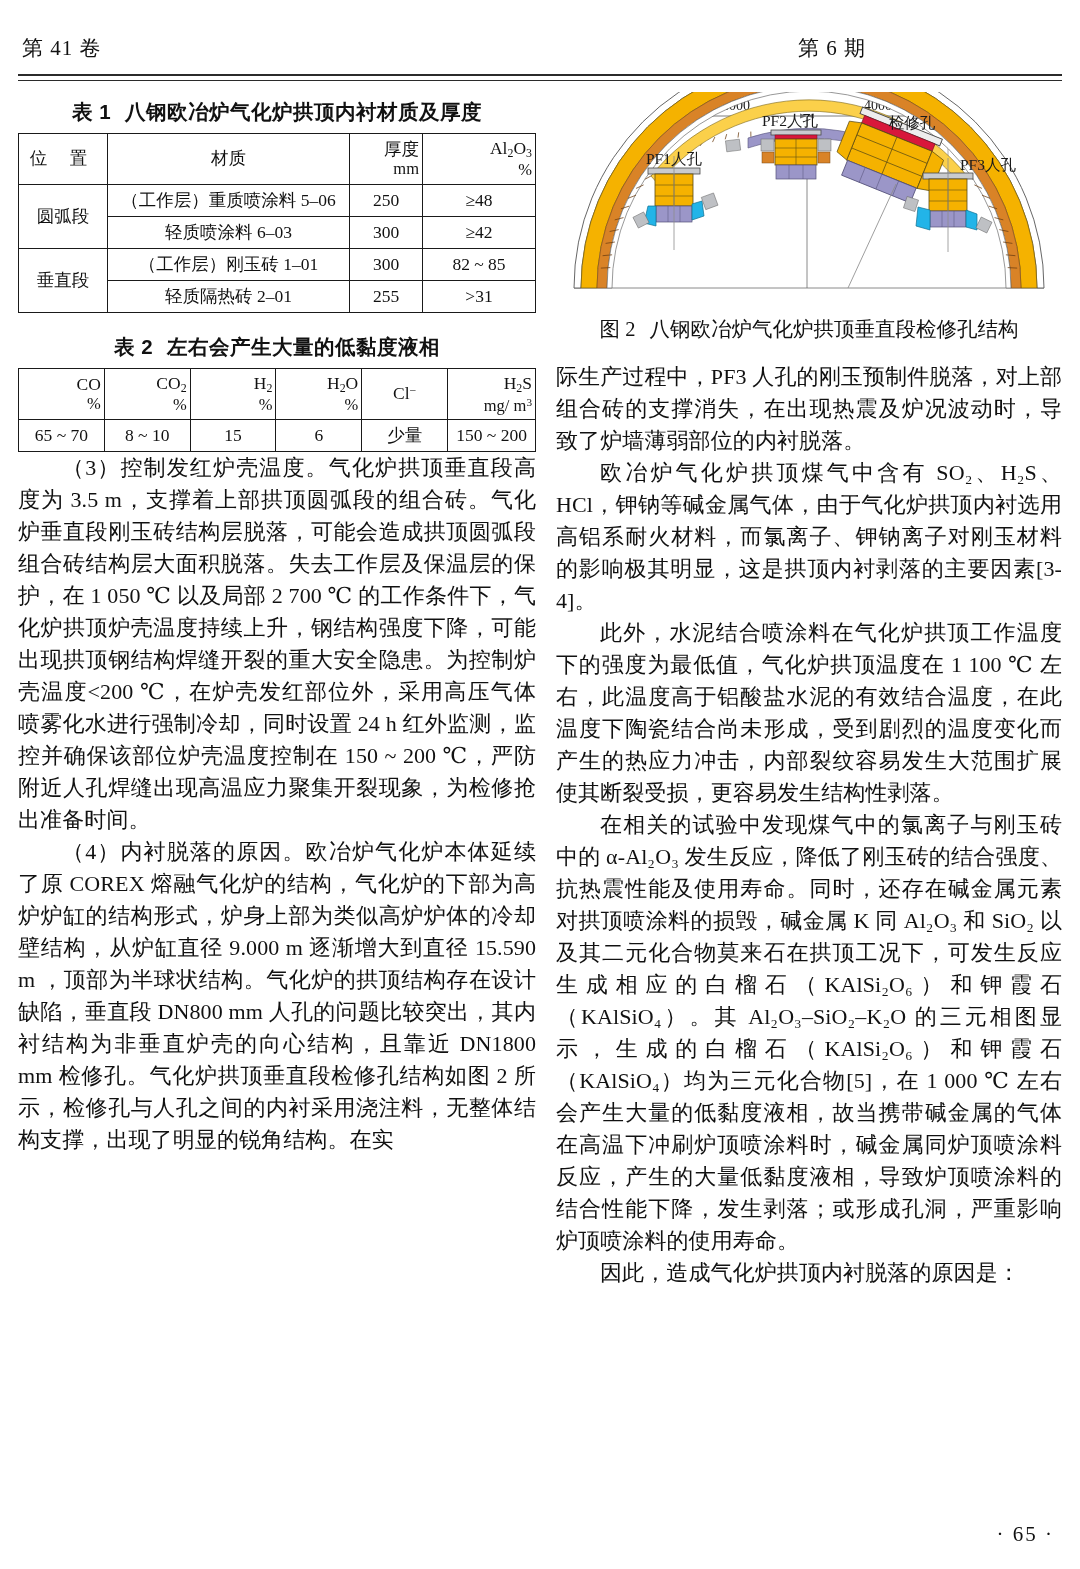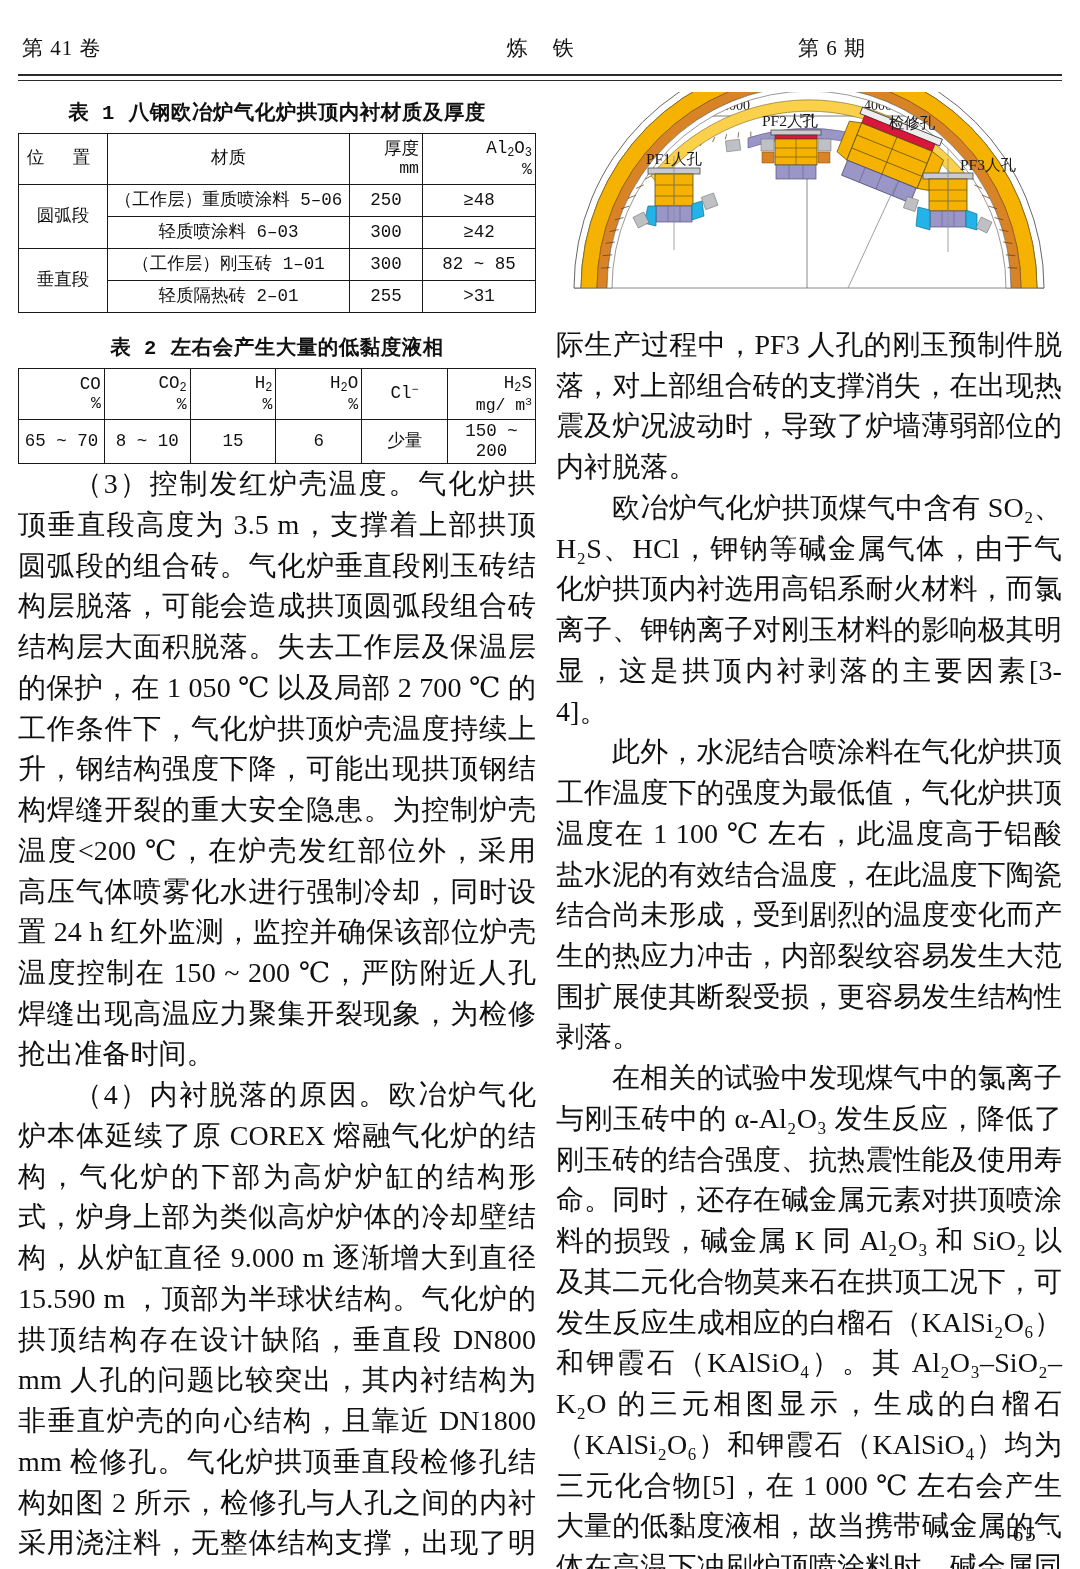--- a/index.html
+++ b/index.html
@@ -25,30 +25,30 @@
     border-top:2px solid #2b2b2b;border-bottom:1px solid #2b2b2b;
   }
 
   
   .col-left{position:absolute;left:18px;top:92px;width:518px;}
   .col-right{position:absolute;left:556px;top:92px;width:506px;}
 
   
   .tbl-cap{
     text-align:center;font-weight:bold;font-size:20.5px;
-    font-family:Liberation Mono, monospace;
+    font-family:Liberation Sans, sans-serif;
     margin:6px 0 7px 0;letter-spacing:0.5px;
   }
   .tbl-cap .lbl{margin-right:14px;}
 
   
   table.sci{
     border-collapse:collapse;width:100%;
     font-size:17.5px;
-    font-family:Liberation Mono, monospace;
+    font-family:Liberation Serif, serif;
   }
   table.sci td, table.sci th{
     border:1px solid #1a1a1a;
     text-align:center;vertical-align:middle;
     padding:2px 3px;font-weight:normal;
     line-height:1.12;
   }
   table.sci thead td{height:46px;}
   table.sci tbody td{height:27px;}
   .hd2{display:block;line-height:1.15;text-align:right;}
@@ -58,21 +58,21 @@
   sup{font-size:0.68em;vertical-align:0.42em;}
   .t1 .c-pos{width:82px;}
   .t1 .c-mat{width:235px;}
   .t1 .c-th{width:66px;}
   .t1 .c-al{width:auto;}
   .t1 td.mat{text-align:center;}
   .sp{letter-spacing:9px;text-indent:9px;}
 
   
   p.body{
-    font-size:28px;
+    font-size:22px;
     line-height:1.455;
     margin:0;
     text-align:justify;
     text-justify:inter-ideograph;
     font-family:"Liberation Serif","DejaVu Serif",serif;
     letter-spacing:0.1px;
   }
   p.body.ind{text-indent:2em;}
 
   
@@ -90,21 +90,20 @@
     font-size:21px;letter-spacing:2px;
   }
 </style>
 </head>
 <body>
 
 <div class="page">
 
   <div class="runhead">
     <span class="vol">第 41 卷</span>
-    <span class="journal">炼 铁</span>
     <span class="issue">第 6 期</span>
   </div>
   <div class="rule-double"></div>
 
   <div class="col-left">
 
     <div class="tbl-cap">
       <span class="lbl">表 1</span><span>八钢欧冶炉气化炉拱顶内衬材质及厚度</span>
     </div>
     <table class="sci t1">
@@ -378,20 +377,23 @@
           <polygon points="410,118 421,122 421,138 410,135" fill="#22B4E8" stroke="#13708f" stroke-width="0.7"></polygon>
 
           <rect x="349" y="106" width="12" height="12" fill="#BEC0C4" stroke="#676767" stroke-width="0.5" transform="rotate(18 355 112)"></rect>
           <rect x="422" y="127" width="12" height="12" fill="#BEC0C4" stroke="#676767" stroke-width="0.5" transform="rotate(26 428 133)"></rect>
 
           <line x1="392" y1="66" x2="392" y2="160" stroke="#8d8d8d" stroke-width="0.8"></line>
         </g>
         <text x="432" y="78" font-size="15.5" text-anchor="middle" font-family="'Liberation Serif',serif" fill="#1a1a1a">PF3人孔</text>
       </svg>
     </div>
+    <div class="fig-cap">
+      <span class="lbl">图 2</span><span>八钢欧冶炉气化炉拱顶垂直段检修孔结构</span>
+    </div>
 
     <p class="body" style="margin-top:18px;">际生产过程中，PF3 人孔的刚玉预制件脱落，对上部组合砖的支撑消失，在出现热震及炉况波动时，导致了炉墙薄弱部位的内衬脱落。</p>
     <p class="body ind">欧冶炉气化炉拱顶煤气中含有 SO₂、H₂S、HCl，钾钠等碱金属气体，由于气化炉拱顶内衬选用高铝系耐火材料，而氯离子、钾钠离子对刚玉材料的影响极其明显，这是拱顶内衬剥落的主要因素[3-4]。</p>
     <p class="body ind">此外，水泥结合喷涂料在气化炉拱顶工作温度下的强度为最低值，气化炉拱顶温度在 1 100 ℃ 左右，此温度高于铝酸盐水泥的有效结合温度，在此温度下陶瓷结合尚未形成，受到剧烈的温度变化而产生的热应力冲击，内部裂纹容易发生大范围扩展使其断裂受损，更容易发生结构性剥落。</p>
     <p class="body ind">在相关的试验中发现煤气中的氯离子与刚玉砖中的 α-Al₂O₃ 发生反应，降低了刚玉砖的结合强度、抗热震性能及使用寿命。同时，还存在碱金属元素对拱顶喷涂料的损毁，碱金属 K 同 Al₂O₃ 和 SiO₂ 以及其二元化合物莫来石在拱顶工况下，可发生反应生成相应的白榴石（KAlSi₂O₆）和钾霞石（KAlSiO₄）。其 Al₂O₃–SiO₂–K₂O 的三元相图显示，生成的白榴石（KAlSi₂O₆）和钾霞石（KAlSiO₄）均为三元化合物[5]，在 1 000 ℃ 左右会产生大量的低黏度液相，故当携带碱金属的气体在高温下冲刷炉顶喷涂料时，碱金属同炉顶喷涂料反应，产生的大量低黏度液相，导致炉顶喷涂料的结合性能下降，发生剥落；或形成孔洞，严重影响炉顶喷涂料的使用寿命。</p>
     <p class="body ind">因此，造成气化炉拱顶内衬脱落的原因是：</p>
   </div>
 
   <div class="pagenum">· 65 ·</div>
 

